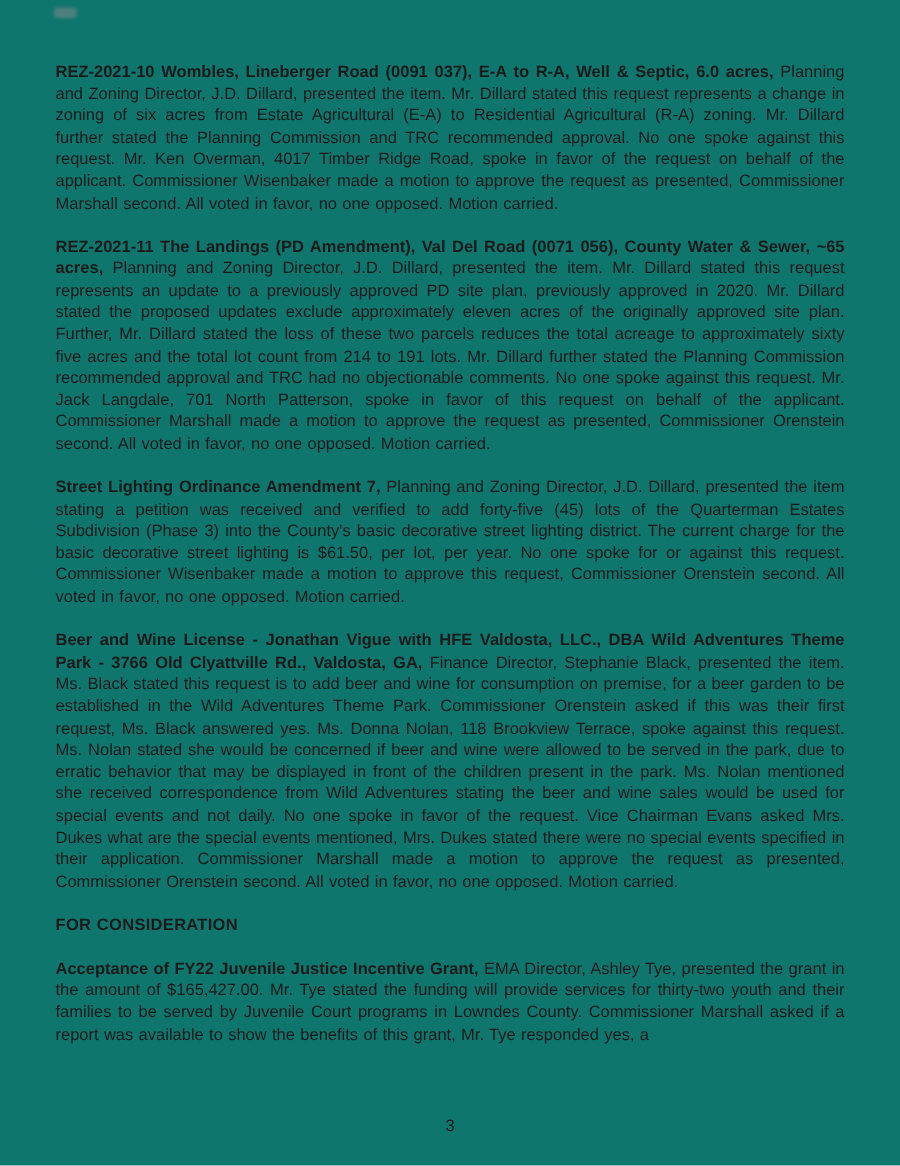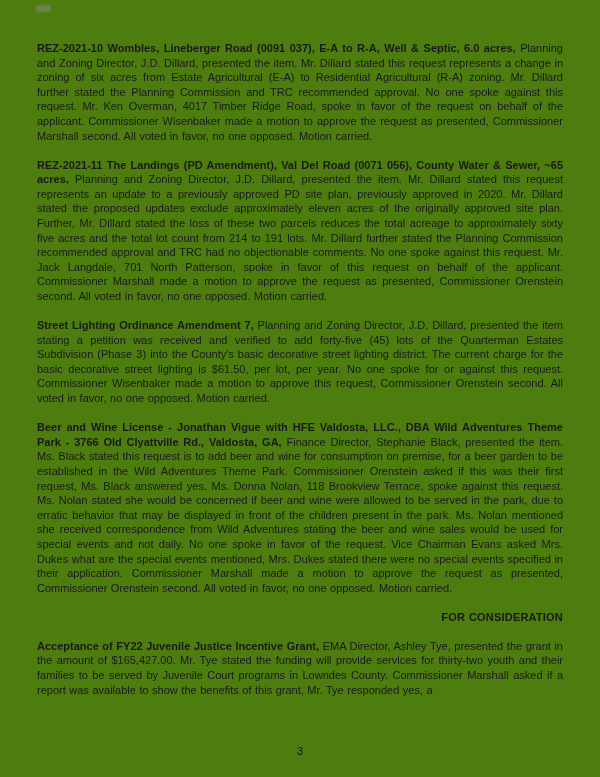--- a/index.html
+++ b/index.html
@@ -12,37 +12,37 @@
     height: 777px;
     font-family: "Liberation Sans", "DejaVu Sans", sans-serif;
     color: #1a1a1a;
     overflow: hidden;
   }
   .page {
     position: relative;
     width: 600px;
     height: 777px;
     box-sizing: border-box;
-    background: #4d7c0f;
+    background: #0f766e;
     padding: 41px 37px 0 37px;
   }
   .para {
     font-size: 11px;
     line-height: 14.6px;
     text-align: justify;
     margin: 0 0 14.5px 0;
     color: #1a1a1a;
     word-spacing: 0.5px;
   }
   .lead {
     font-weight: 700;
   }
   .heading {
     font-weight: 700;
-    text-align: right;
+    text-align: left;
     letter-spacing: 0.2px;
   }
   .page-number {
     position: absolute;
     left: 0;
     bottom: 20px;
     width: 100%;
     text-align: center;
     font-size: 11px;
     color: #1a1a1a;

